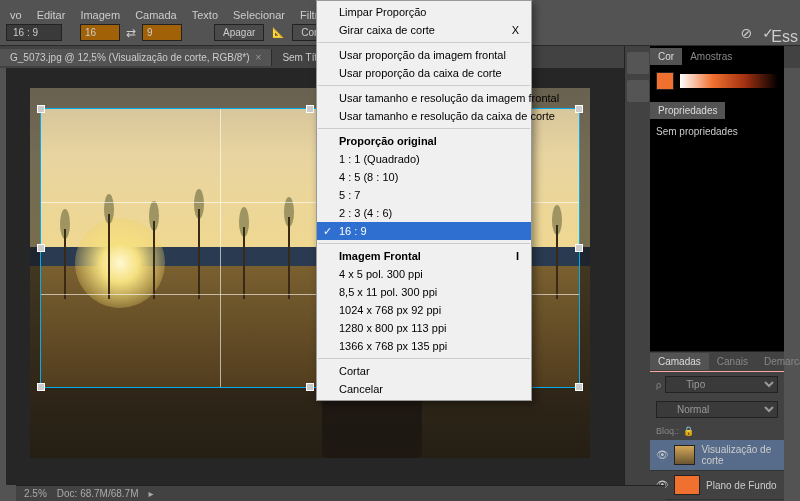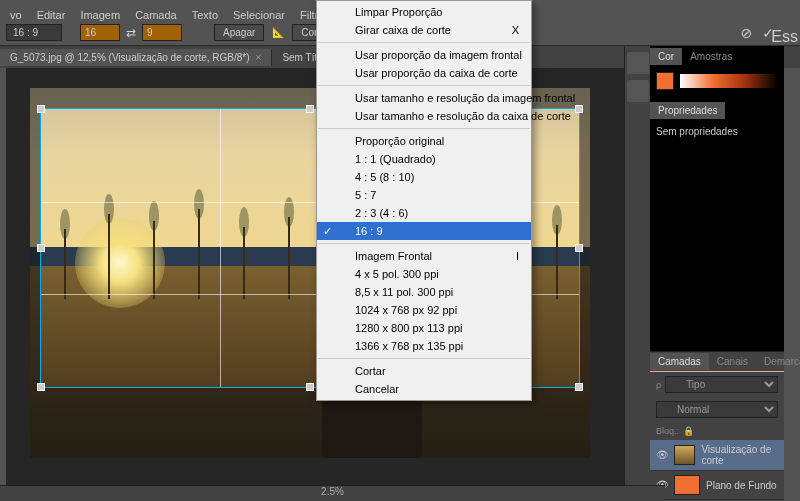--- a/index.html
+++ b/index.html
@@ -41,22 +41,22 @@
   
   
   .crop-overlay { position: absolute; top: 20px; left: 10px; width: 540px; height: 280px; border: 1px solid #00aeef; }
   .crop-overlay .gridline-v { position: absolute; top: 0; bottom: 0; width: 1px; background: rgba(255,255,255,0.6); }
   .crop-overlay .gridline-h { position: absolute; left: 0; right: 0; height: 1px; background: rgba(255,255,255,0.6); }
   .crop-handle { position: absolute; width: 8px; height: 8px; background: #ccc; border: 1px solid #fff; }
   .crop-shade { position: absolute; background: rgba(20,20,20,0.55); }
   
   
   .ctxmenu { position: absolute; top: 0; left: 316px; width: 216px; background: #f0f0f0; border: 1px solid #999; box-shadow: 3px 3px 8px rgba(0,0,0,0.4); color: #000; font-size: 11px; z-index: 100; padding: 2px 0; }
-  .ctxmenu .mi { padding: 3px 38px; cursor: default; white-space: nowrap; position: relative; }
-  .ctxmenu .mi.header { font-weight: normal; }
+  .ctxmenu .mi { padding: 3px 22px; cursor: default; white-space: nowrap; position: relative; }
+  .ctxmenu .mi.header { font-weight: bold; }
   .ctxmenu .mi.sel { background: #2f6fd0; color: #fff; }
   .ctxmenu .mi .check { position: absolute; left: 6px; }
   .ctxmenu .mi .shortcut { position: absolute; right: 12px; }
   .ctxmenu .sep { height: 1px; background: #ccc; margin: 3px 1px; }
   
   
   .panels { position: absolute; top: 46px; right: 16px; width: 135px; bottom: 0; background: #000000; border-left: 1px solid #222; font-size: 10px; }
   .panelstrip { position: absolute; top: 0; left: -26px; width: 26px; background: #424242; height: 100%; border-left: 1px solid #222; }
   .panelstrip .picon { width: 22px; height: 22px; margin: 6px auto; background: #555; border-radius: 2px; }
   .panel-tabs { display: flex; height: 20px; align-items: center; }
@@ -74,21 +74,21 @@
   .layers-controls { padding: 4px 6px; display: flex; gap: 4px; align-items: center; }
   .layers-controls select { background: #3a3a3a; color: #999; border: 1px solid #222; font-size: 10px; padding: 1px 16px; flex: 1; }
   .layer-row { display: flex; align-items: center; padding: 4px 6px; gap: 6px; border-bottom: 1px solid #333; }
   .layer-row.sel { background: #566c8a; }
   .eye { width: 12px; height: 12px; }
   .layer-thumb { width: 26px; height: 20px; background: #888; border: 1px solid #222; }
   .layer-thumb.photo { background: linear-gradient(to bottom,#d4a858,#6b5530); }
   .layer-thumb.bg { background: #f07030; }
   
   
-  .statusbar { position: absolute; bottom: 0; left: 0; right: 135px; height: 16px; background: #424242; border-top: 1px solid #222; display: flex; align-items: center; padding: 0 8px; gap: 10px; font-size: 10px; color: #aaa; flex-direction: column; }
+  .statusbar { position: absolute; bottom: 0; left: 16px; right: 135px; height: 16px; background: #424242; border-top: 1px solid #222; display: flex; align-items: center; padding: 0 8px; gap: 10px; font-size: 10px; color: #aaa; }
   
   
   .commit-icons { display: flex; gap: 10px; color: #ccc; font-size: 14px; margin-left: auto; margin-right: 20px; }
   
   .ess { position: absolute; top: 28px; right: 2px; font-size: 16px; color: #ccc; }
 </style>
 </head>
 <body>
 
 <div class="menubar">

